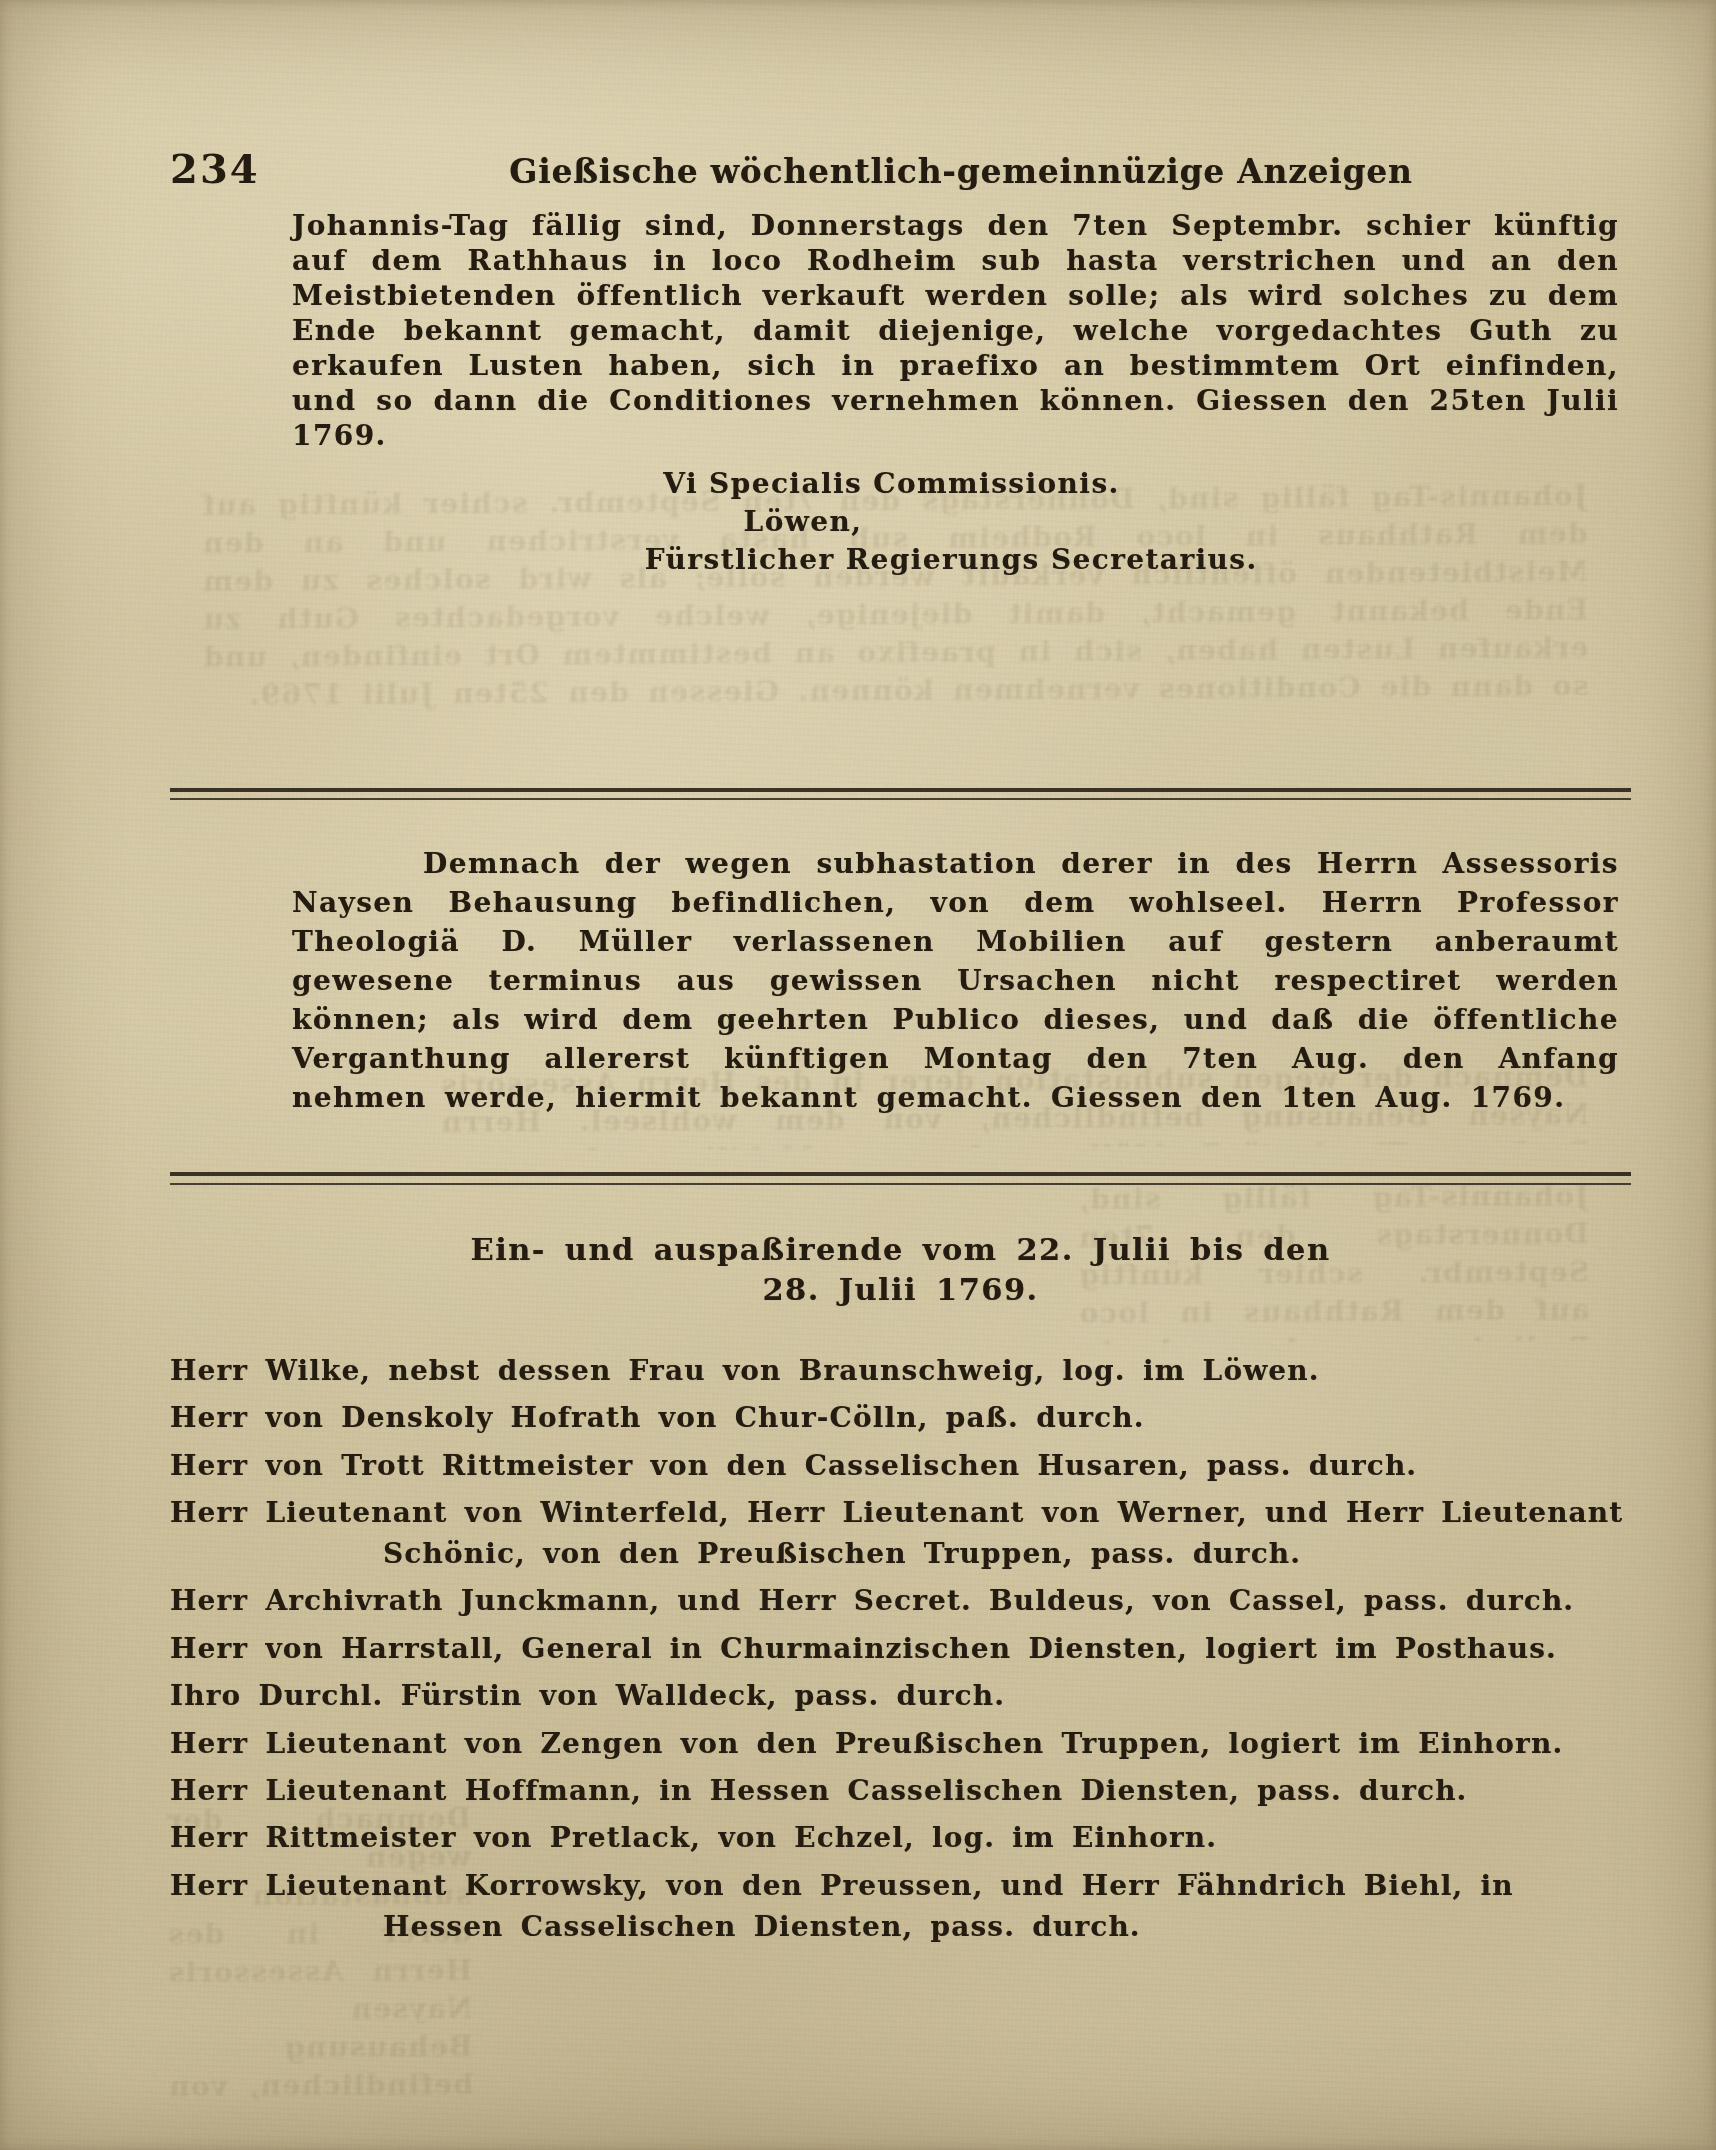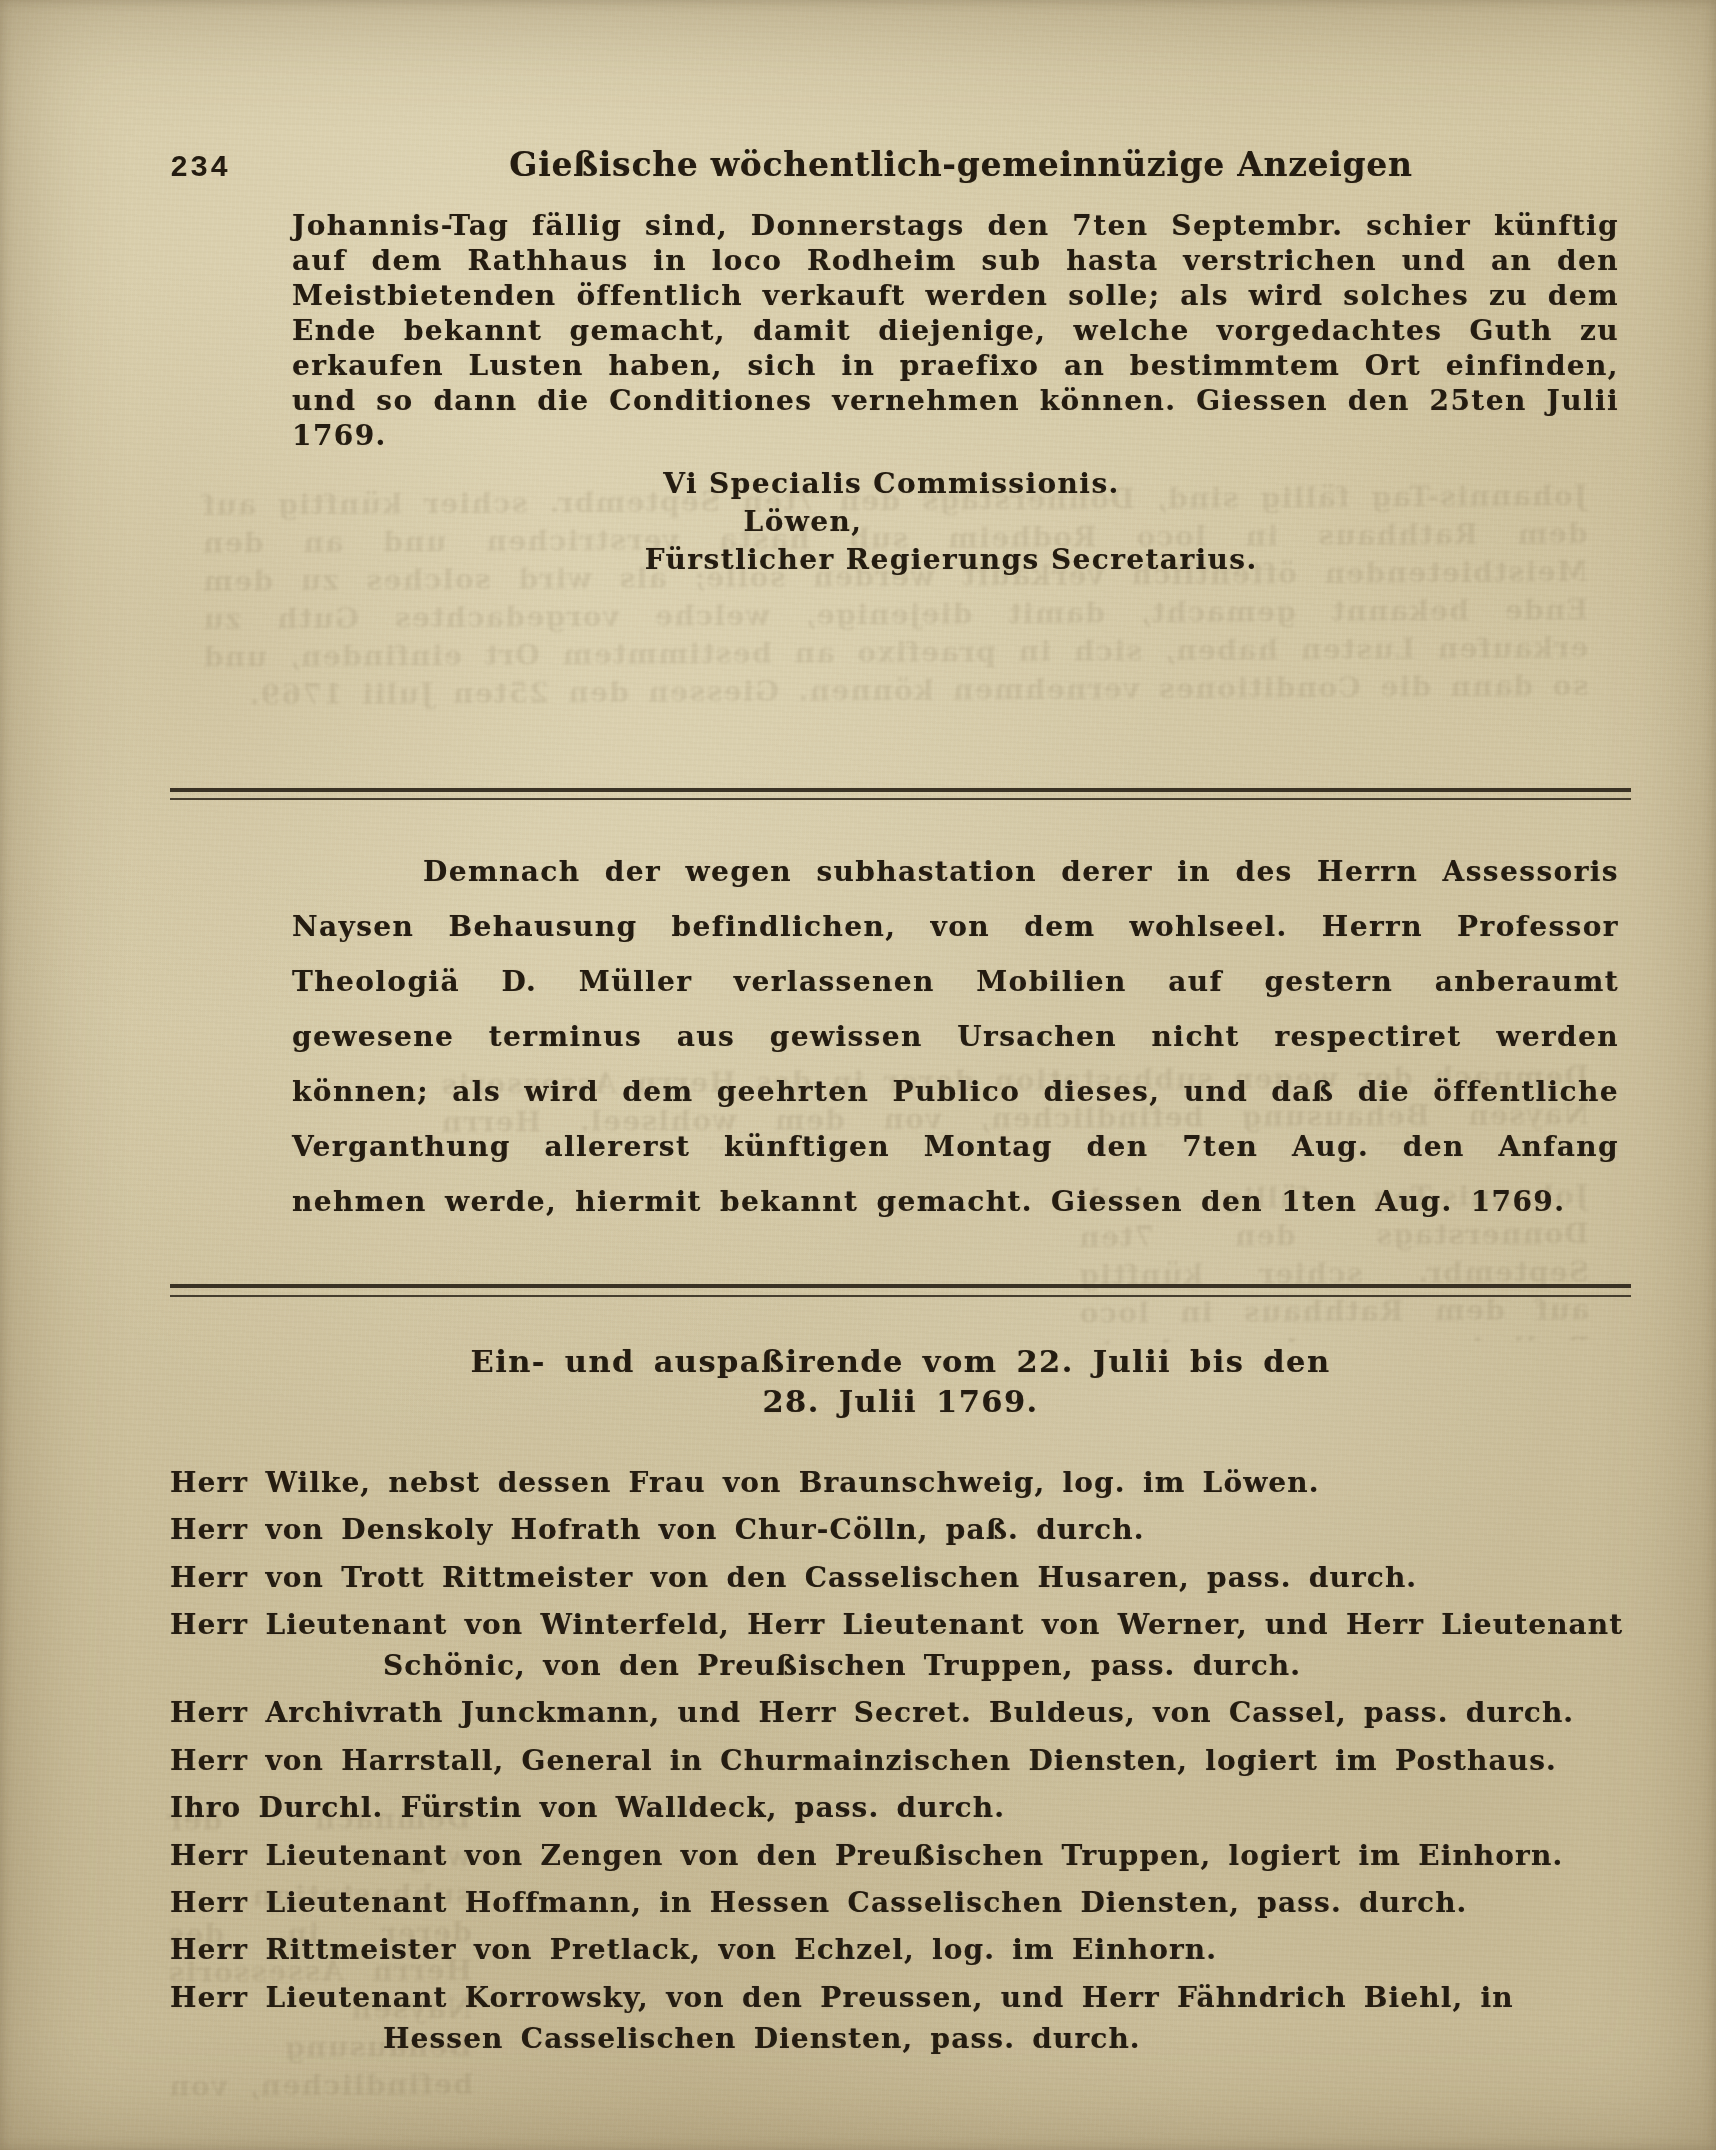--- a/index.html
+++ b/index.html
@@ -35,32 +35,32 @@
     position:absolute;overflow:hidden;z-index:0;pointer-events:none;
     transform:scaleX(-1) rotate(.4deg);
     opacity:.13;color:#6b5a3c;filter:blur(1.1px);
     font-weight:bold;font-size:28px;line-height:38px;text-align:justify;
     letter-spacing:1.4px;word-spacing:7px;
   }
 
   .content{position:absolute;left:170px;top:145px;width:1461px;z-index:1;}
 
   .header{display:flex;align-items:baseline;height:43px;}
-  .pageno{font-size:30px;font-weight:bold;width:121px;letter-spacing:2.1px;font-family:Liberation Mono, monospace;}
+  .pageno{font-size:40px;font-weight:bold;width:121px;letter-spacing:2.1px;}
   .title{flex:1;text-align:center;font-size:33px;font-weight:bold;letter-spacing:0.7px;
          text-shadow:0 0 0.7px rgba(50,38,20,.5);}
 
   .textblock{margin-left:110px;margin-top:20px;}
 
   .para{
     margin:12px;font-size:28px;font-weight:bold;line-height:35px;
     text-align:justify;letter-spacing:1.4px;word-spacing:7px;
     text-shadow:0 0 0.7px rgba(50,38,20,.4);
   }
-  .para.p2{line-height:55px;text-indent:131px;margin-top:0;}
+  .para.p2{line-height:39px;text-indent:131px;margin-top:0;}
 
   .sig{font-size:28px;font-weight:bold;line-height:38px;text-align:center;
        letter-spacing:1.4px;text-shadow:0 0 0.7px rgba(50,38,20,.4);}
   .sig1{padding-right:128px;margin-top:4.3px;}
   .sig2{padding-right:305px;}
   .sig3{padding-right:8.5px;}
 
   .rule{
     height:6.4px;
     border-top:4.3px solid rgba(32,25,15,.85);

